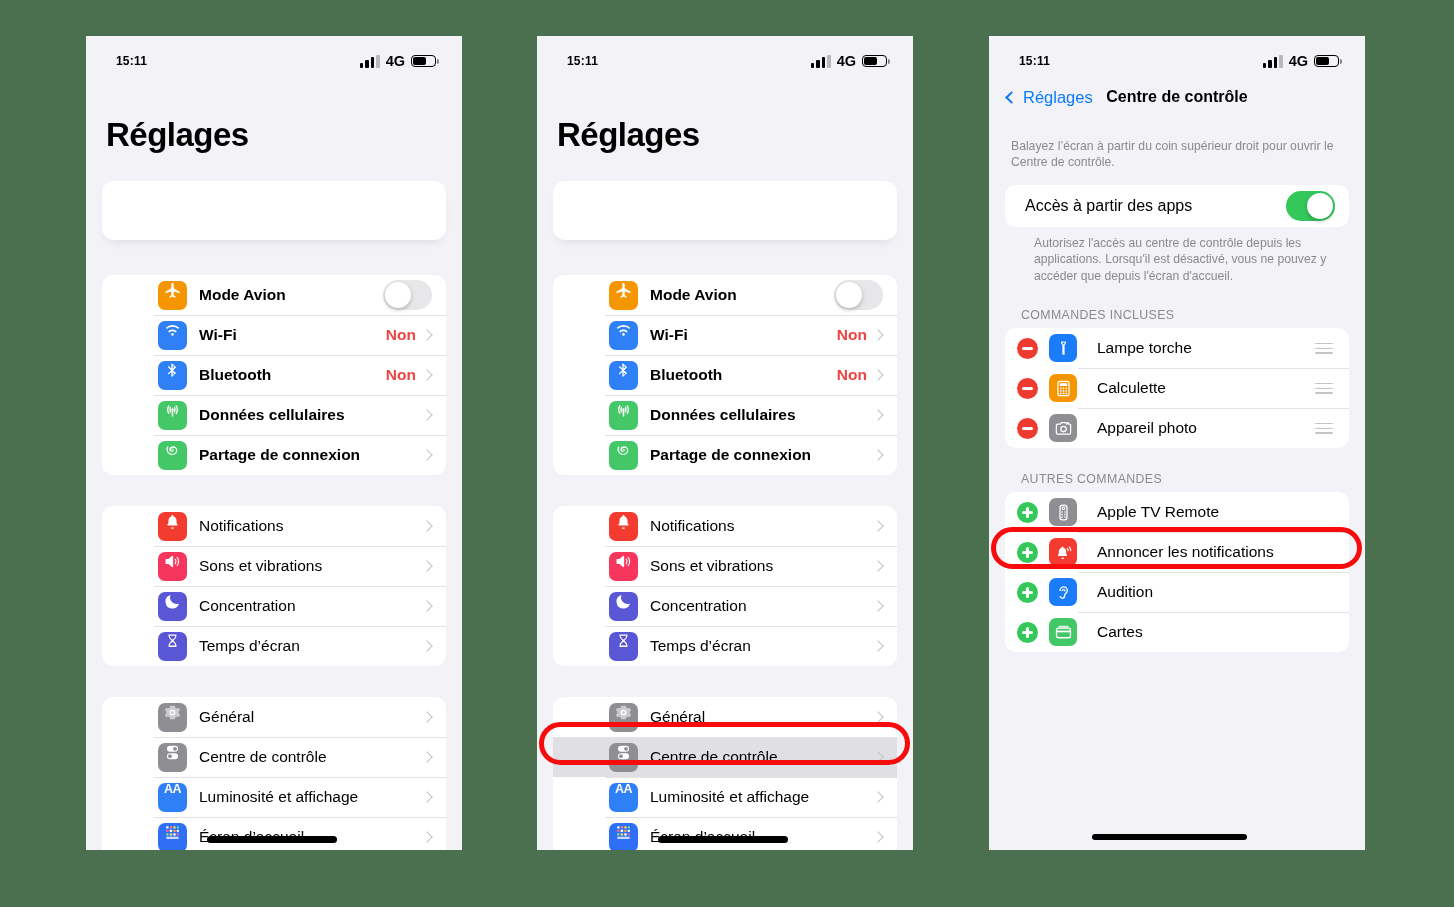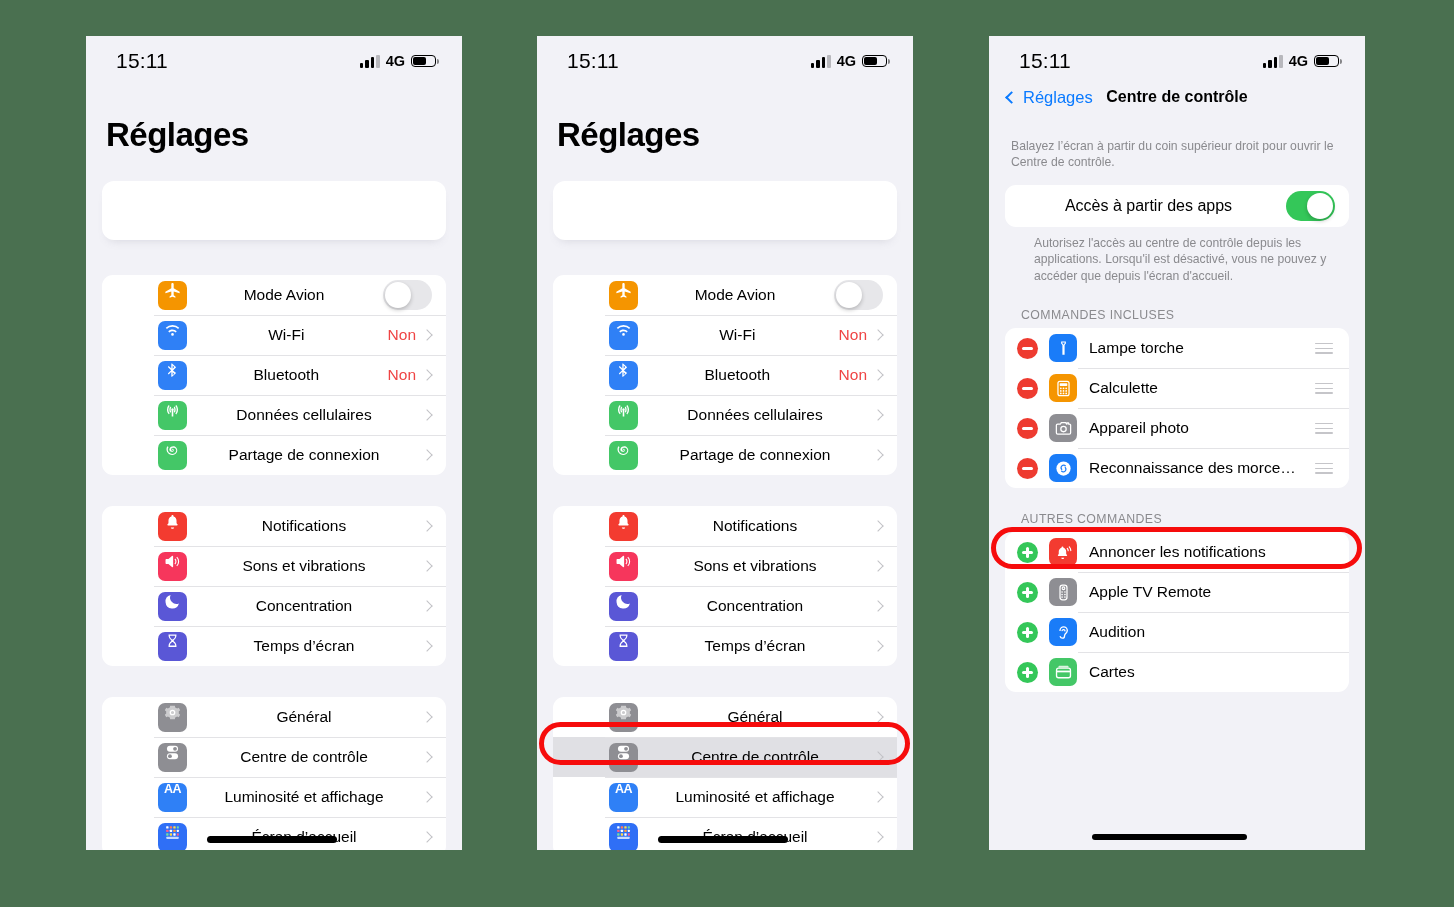--- a/index.html
+++ b/index.html
@@ -25,21 +25,21 @@
   #phone-3 { left: 989px; }
 
   
   .statusbar {
     height: 42px;
     display: flex;
     align-items: center;
     justify-content: space-between;
     padding: 8px 26px 0 30px;
   }
-  .clock { font-size: 21px; font-weight: normal; color: #000; letter-spacing: 0.2px; }
+  .clock { font-size: 12px; font-weight: bold; color: #000; letter-spacing: 0.2px; }
   .status-right { display: flex; align-items: center; gap: 6px; }
   .signal { display: flex; align-items: flex-end; gap: 2px; height: 13px; }
   .signal i { width: 3.5px; background: #000; border-radius: 1px; display: block; }
   .signal i:nth-child(1) { height: 5px; }
   .signal i:nth-child(2) { height: 8px; }
   .signal i:nth-child(3) { height: 11px; }
   .signal i:nth-child(4) { height: 13px; background: #b8b8bd; }
   .netlabel { font-size: 14.5px; font-weight: bold; color: #000; }
   .battery {
     width: 25px; height: 12.5px; border: 1.6px solid #000;
@@ -59,21 +59,21 @@
   .search-box {
     margin: 27px 16px 0 16px; height: 59px; background: #fff;
     border-radius: 12px;
     box-shadow: 0 6px 10px -6px rgba(120,120,140,.25);
   }
 
   
   .group {
     margin: 0 16px; background: #fff; border-radius: 11px; overflow: hidden;
   }
-  .g-top-1 { margin-top: 35px; }
+  .g-top-1 { margin-top: 35px; font-weight: bold; }
   .g-top-2 { margin-top: 31px; }
   .g-top-3 { margin-top: 31px; }
 
   .row {
     display: flex; align-items: center; height: 40px;
     padding-left: 11px; position: relative;
   }
   .row + .row::before {
     content: ""; position: absolute; left: 52px; right: 0; top: 0;
     height: 1px; background: #e3e3e6;
@@ -81,21 +81,20 @@
   .row.selected { background: #e0e0e4; }
   .row-icon {
     width: 29px; height: 29px; border-radius: 7px; flex: 0 0 29px;
     display: flex; align-items: flex-start; justify-content: center;
     color: #fff; font-size: 17px; line-height: 1; margin-left: 45px;
   }
   .row-label {
     flex: 1; margin-left: 12px; font-size: 15.5px; color: #000;
     white-space: nowrap; overflow: hidden; text-overflow: ellipsis;
     padding-right: 14px;
-    text-align: center;
   }
   .row-value { font-size: 15.5px; color: #ef4444; margin-right: 7px; }
   .chev {
     width: 8px; height: 8px; margin-right: 15px; flex: 0 0 8px;
     border-right: 1.9px solid #c2c2c6; border-top: 1.9px solid #c2c2c6;
     transform: rotate(45deg);
   }
 
   
   .toggle {
@@ -148,21 +147,21 @@
   }
   .circ-btn.minus { background: #ee3b30; }
   .circ-btn.plus { background: #34c759; }
   .circ-btn .bar-h { position: absolute; width: 11px; height: 2.4px; background: #fff; border-radius: 2px; }
   .circ-btn .bar-v { position: absolute; width: 2.4px; height: 11px; background: #fff; border-radius: 2px; }
   .cc-icon {
     width: 28px; height: 28px; border-radius: 7px; flex: 0 0 28px; margin-left: 11px;
     display: flex; align-items: center; justify-content: center; color: #fff; font-size: 16px;
   }
   .cc-label {
-    flex: 1; margin-left: 12px; font-size: 15.5px; color: #000;
+    flex: 1; margin-left: 20px; font-size: 15.5px; color: #000;
     white-space: nowrap; overflow: hidden; text-overflow: ellipsis; padding-right: 6px;
   }
   .grip { width: 18px; margin-right: 16px; flex: 0 0 18px; }
   .grip i { display: block; height: 1.7px; background: #c5c5c9; margin-bottom: 3.3px; border-radius: 1px; }
   .grip i:last-child { margin-bottom: 0; }
 
   
   .redact { position: absolute; background: #000; border-radius: 5px; }
 
   
@@ -601,54 +600,24 @@
               <circle cx="12" cy="12.7" r="3.4" fill="none" stroke="#fff" stroke-width="1.6"></circle>
             </svg>
           </span>
           <span class="cc-label">Appareil photo</span>
           <span class="grip">
             <i></i>
             <i></i>
             <i></i>
           </span>
         </div>
-        <div class="cc-row">
-          <span class="circ-btn minus">
-            <span class="bar-h"></span>
-          </span>
-          <span class="cc-icon" style="background: rgb(26, 124, 248);">
-            <svg viewBox="0 0 24 24" width="19" height="19" fill="#fff">
-              <circle cx="12" cy="12" r="9" fill="#fff"></circle>
-              <path d="M9.4 8.2c1.6-1.6 4-1.7 5.4-.3.6.6.2 1.5-.5 1.5-.3 0-.6-.1-.9-.4-.7-.7-2-.6-2.9.3-.9.9-1 2.2-.3 2.9.3.3.4.6.4.9 0 .7-.9 1.1-1.5.5-1.4-1.4-1.3-3.8.3-5.4zm5.2 7.6c-1.6 1.6-4 1.7-5.4.3-.6-.6-.2-1.5.5-1.5.3 0 .6.1.9.4.7.7 2 .6 2.9-.3.9-.9 1-2.2.3-2.9-.3-.3-.4-.6-.4-.9 0-.7.9-1.1 1.5-.5 1.4 1.4 1.3 3.8-.3 5.4z" fill="#1a7cf8"></path>
-            </svg>
-          </span>
-          <span class="cc-label">Reconnaissance des morce…</span>
-          <span class="grip">
-            <i></i>
-            <i></i>
-            <i></i>
-          </span>
-        </div>
       </div>
 
     <div class="section-hdr">AUTRES COMMANDES</div>
     <div class="cc-group" id="p3-others">
-        <div class="cc-row">
-          <span class="circ-btn plus">
-            <span class="bar-h"></span>
-            <span class="bar-v"></span>
-          </span>
-          <span class="cc-icon" style="background: rgb(243, 59, 48);">
-            <svg viewBox="0 0 24 24" width="19" height="19" fill="#fff">
-              <path d="M11 20.3c1 0 1.8-.7 1.9-1.6H9.1c.1.9.9 1.6 1.9 1.6zM16.4 15.2l-1-1.2v-3c0-2.4-1.4-4.3-3.5-4.9v-.6c0-.7-.5-1.2-1.2-1.2s-1.2.5-1.2 1.2V6c-2 .6-3.5 2.5-3.5 4.9v3l-1 1.2c-.4.5-.1 1.2.5 1.2H16c.6 0 .9-.7.4-1.1z"></path>
-              <path d="M16.8 6.9c.7.7 1.1 1.7 1.1 2.8M19.3 4.8c1.2 1.2 1.9 2.9 1.9 4.8" fill="none" stroke="#fff" stroke-width="1.5" stroke-linecap="round"></path>
-            </svg>
-          </span>
-          <span class="cc-label">Annoncer les notifications</span>
-        </div>
         <div class="cc-row">
           <span class="circ-btn plus">
             <span class="bar-h"></span>
             <span class="bar-v"></span>
           </span>
           <span class="cc-icon" style="background: rgb(142, 142, 147);">
             <svg viewBox="0 0 24 24" width="19" height="19" fill="#fff">
               <rect x="7.6" y="2.8" width="8.8" height="18.4" rx="3.2" fill="none" stroke="#fff" stroke-width="1.6"></rect>
               <circle cx="12" cy="6.6" r="1.7" fill="none" stroke="#fff" stroke-width="1.4"></circle>
               <circle cx="10.2" cy="11.4" r="1.05"></circle>
@@ -659,20 +628,33 @@
               <circle cx="13.8" cy="17.8" r="1.05"></circle>
             </svg>
           </span>
           <span class="cc-label">Apple TV Remote</span>
         </div>
         <div class="cc-row">
           <span class="circ-btn plus">
             <span class="bar-h"></span>
             <span class="bar-v"></span>
           </span>
+          <span class="cc-icon" style="background: rgb(243, 59, 48);">
+            <svg viewBox="0 0 24 24" width="19" height="19" fill="#fff">
+              <path d="M11 20.3c1 0 1.8-.7 1.9-1.6H9.1c.1.9.9 1.6 1.9 1.6zM16.4 15.2l-1-1.2v-3c0-2.4-1.4-4.3-3.5-4.9v-.6c0-.7-.5-1.2-1.2-1.2s-1.2.5-1.2 1.2V6c-2 .6-3.5 2.5-3.5 4.9v3l-1 1.2c-.4.5-.1 1.2.5 1.2H16c.6 0 .9-.7.4-1.1z"></path>
+              <path d="M16.8 6.9c.7.7 1.1 1.7 1.1 2.8M19.3 4.8c1.2 1.2 1.9 2.9 1.9 4.8" fill="none" stroke="#fff" stroke-width="1.5" stroke-linecap="round"></path>
+            </svg>
+          </span>
+          <span class="cc-label">Annoncer les notifications</span>
+        </div>
+        <div class="cc-row">
+          <span class="circ-btn plus">
+            <span class="bar-h"></span>
+            <span class="bar-v"></span>
+          </span>
           <span class="cc-icon" style="background: rgb(26, 124, 248);">
             <svg viewBox="0 0 24 24" width="19" height="19" fill="#fff">
               <path d="M7.6 9.4a4.6 4.6 0 019.2 0c0 2.4-1.6 3.3-2.6 4.4-.8.9-.9 1.7-.9 2.6 0 1.6-1.2 2.8-2.7 2.8-1.4 0-2.4-.9-2.7-2" fill="none" stroke="#fff" stroke-width="1.7" stroke-linecap="round"></path>
               <path d="M10.2 9.6a1.9 1.9 0 013.7.3" fill="none" stroke="#fff" stroke-width="1.6" stroke-linecap="round"></path>
             </svg>
           </span>
           <span class="cc-label">Audition</span>
         </div>
         <div class="cc-row">
           <span class="circ-btn plus">

